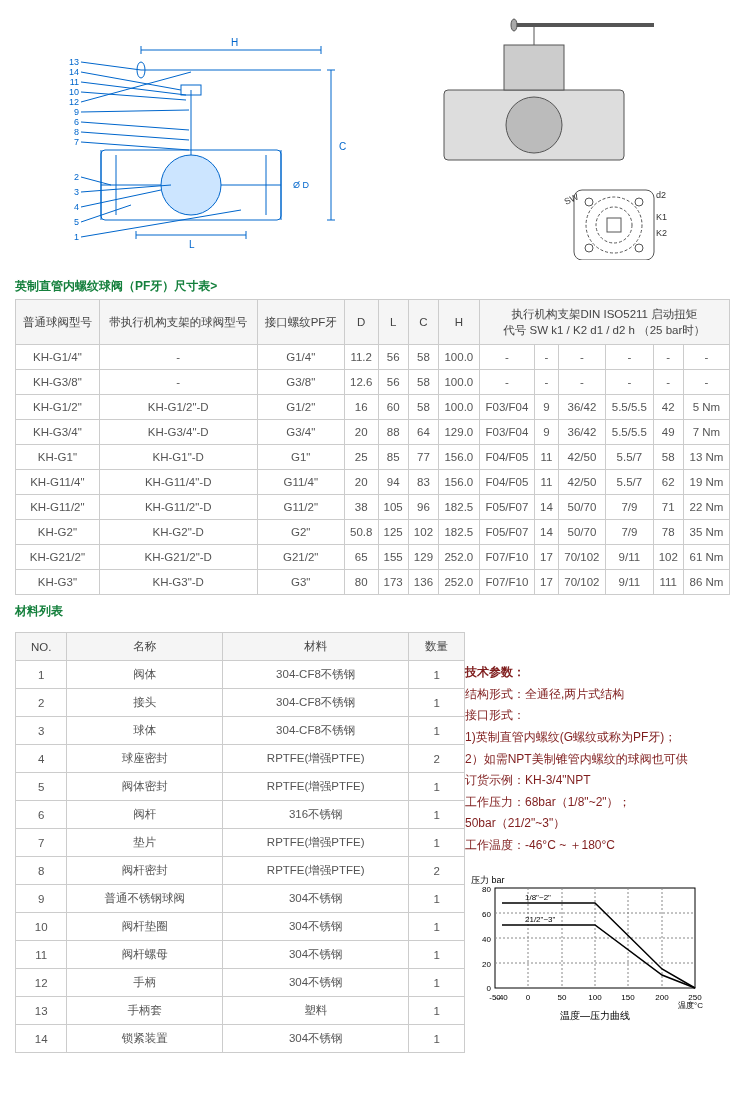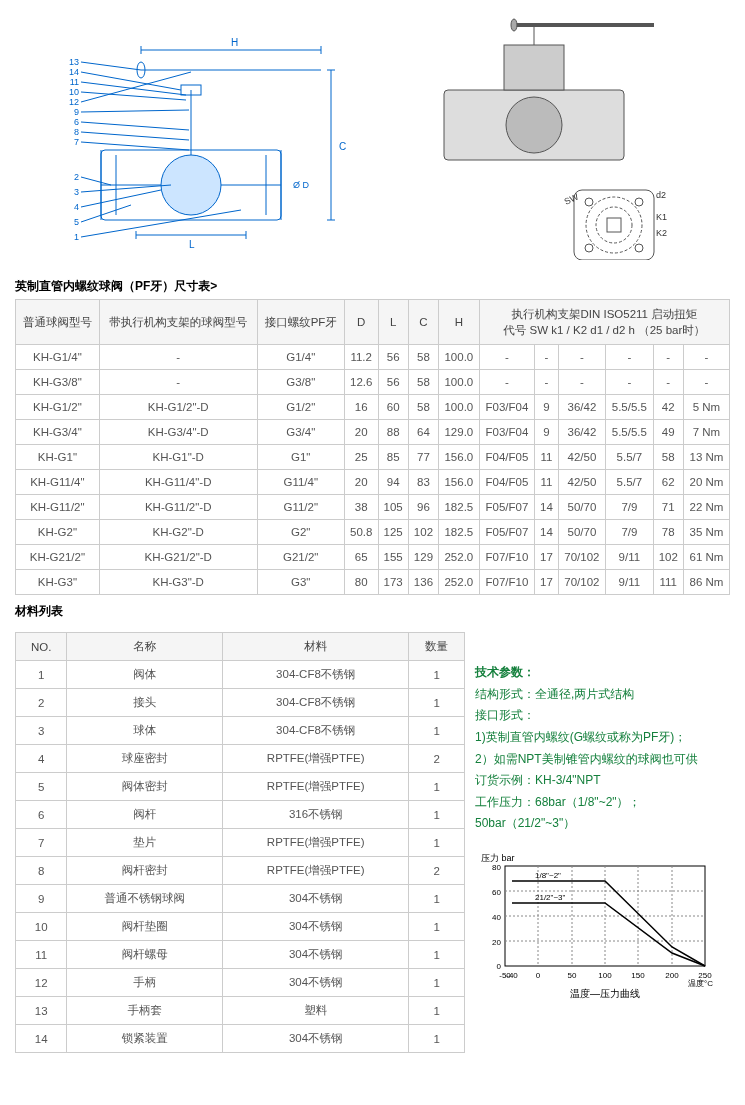--- a/index.html
+++ b/index.html
@@ -1,29 +1,29 @@
 <!DOCTYPE html>
 <html><head>
   <meta charset="utf-8">
   <style>
     * { box-sizing: border-box; margin: 0; padding: 0; }
     body { font-family: "Microsoft YaHei", Arial, sans-serif; font-size: 12px; color: #333; background: #fff; width: 745px; }
     .diagrams { display: flex; justify-content: space-around; padding: 10px 20px; }
     .diagram-box { text-align: center; }
     .diagram-placeholder { width: 310px; height: 250px; position: relative; }
     .diagram-label { text-align: center; margin-top: 8px; color: #333; }
-    .section-title { font-weight: bold; padding: 8px 15px 4px; color: #000000; }
+    .section-title { font-weight: bold; padding: 8px 15px 4px; color: #15803d; }
     table { border-collapse: collapse; width: calc(100% - 30px); margin: 0 15px; }
     th, td { border: 1px solid #ccc; padding: 6px 4px; text-align: center; font-size: 11.5px; color: #555; }
     th { background: #f5f5f5; color: #444; font-weight: normal; }
     .dim-table th { line-height: 1.4; }
-    .mat-section { display: flex; gap: 10px; padding: 0 15px; margin-top: 8px; }
+    .mat-section { display: flex; padding: 0 15px; margin-top: 8px; }
     .mat-table { flex: 0 0 450px; border-collapse: collapse; margin: 0; width: 450px; }
     .mat-table th, .mat-table td { border: 1px solid #ccc; padding: 6px 4px; text-align: center; font-size: 11.5px; }
-    .tech-params { flex: 1; font-size: 12px; line-height: 1.8; color: #15803d; padding-top: 30px; }
+    .tech-params { flex: 1; font-size: 12px; line-height: 1.8; color: #7f1d1d; padding-top: 30px; }
     .tech-params .pt-chart { margin-top: 16px; }
     .svg-diagram { width: 100%; height: 100%; }
   </style>
 </head>
 <body>
 
 <div class="diagrams">
   <div class="diagram-box">
     <div class="diagram-placeholder">
       <svg class="svg-diagram" viewBox="0 0 310 250">
@@ -214,21 +214,21 @@
         <td>G11/4"</td>
         <td>20</td>
         <td>94</td>
         <td>83</td>
         <td>156.0</td>
         <td>F04/F05</td>
         <td>11</td>
         <td>42/50</td>
         <td>5.5/7</td>
         <td>62</td>
-        <td>20 Nm</td>
+        <td>19 Nm</td>
       </tr>
       <tr>
         <td>KH-G11/2"</td>
         <td>KH-G11/2"-D</td>
         <td>G11/2"</td>
         <td>38</td>
         <td>105</td>
         <td>96</td>
         <td>182.5</td>
         <td>F05/F07</td>
@@ -387,20 +387,21 @@
   <div class="tech-params">
     <div style="font-weight:bold">技术参数：</div>
     <div id="tech-lines">
         <div>结构形式：全通径,两片式结构</div>
         <div>接口形式：</div>
         <div>1)英制直管内螺纹(G螺纹或称为PF牙)；</div>
         <div>2）如需NPT美制锥管内螺纹的球阀也可供</div>
         <div>订货示例：KH-3/4"NPT</div>
         <div>工作压力：68bar（1/8"~2"）；</div>
         <div>50bar（21/2"~3"）</div>
+        <div>工作温度：-46°C ~ ＋180°C</div>
       </div>
     <div class="pt-chart">
       <svg width="250" height="150" viewBox="0 0 250 150">
         <text x="6" y="10" font-size="9">压力 bar</text>
         <g stroke="#000" stroke-width="1" fill="none">
           <rect x="30" y="15" width="200" height="100"></rect>
           <g stroke-dasharray="2,2" stroke="#888">
             <line x1="30" y1="40" x2="230" y2="40"></line>
             <line x1="30" y1="65" x2="230" y2="65"></line>
             <line x1="30" y1="90" x2="230" y2="90"></line>

